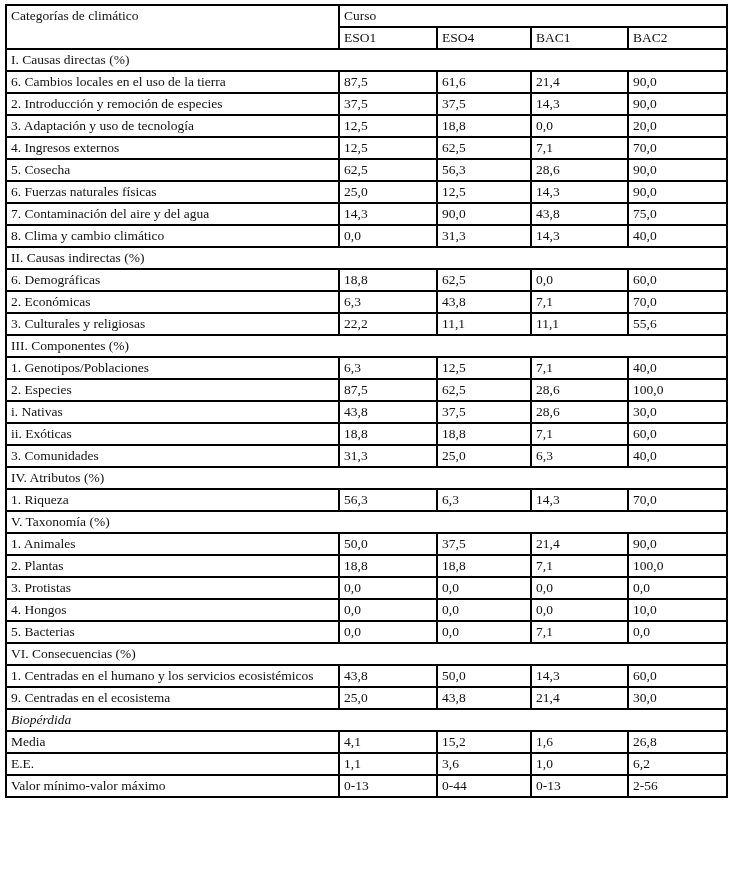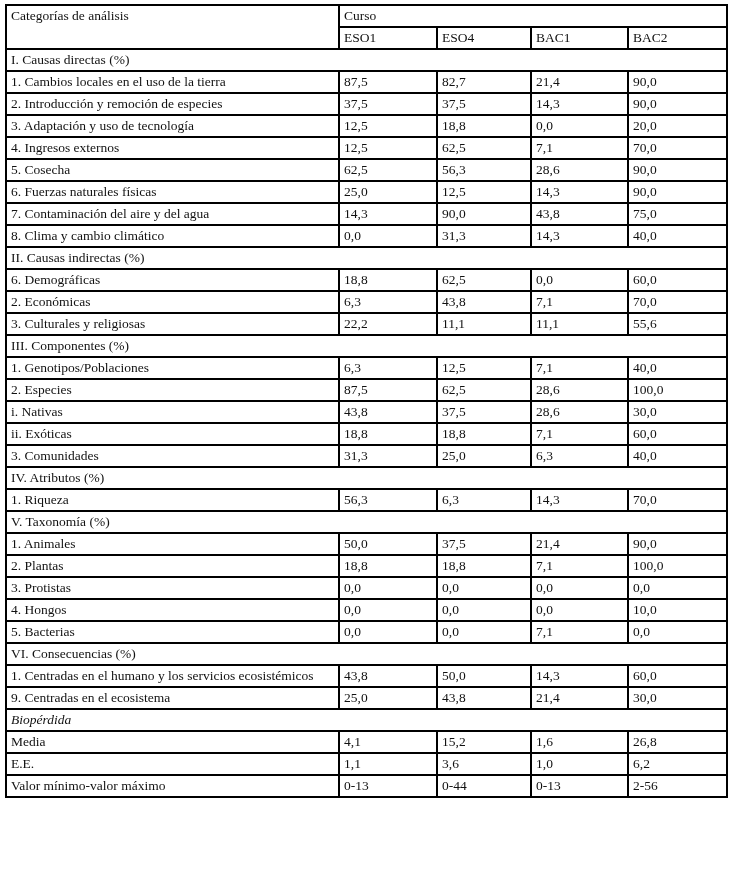--- a/index.html
+++ b/index.html
@@ -40,38 +40,38 @@
 <table class="main">
   <colgroup>
       <col class="c0">
       <col class="c1">
       <col class="c2">
       <col class="c3">
       <col class="c4">
     </colgroup>
   <tbody>
     <tr>
-      <td rowspan="2" style="vertical-align:top;">Categorías de análisis</td>
+      <td rowspan="2" style="vertical-align:top;">Categorías de climático</td>
       <td colspan="4">Curso</td>
     </tr>
     <tr>
       <td>ESO1</td>
       <td>ESO4</td>
       <td>BAC1</td>
       <td>BAC2</td>
     </tr>
   </tbody>
   <tbody id="body-rows">
       <tr>
         <td colspan="5" class="sec">I. Causas directas (%)</td>
       </tr>
       <tr>
-        <td class="ind1">1. Cambios locales en el uso de la tierra</td>
+        <td class="ind1">6. Cambios locales en el uso de la tierra</td>
         <td>87,5</td>
-        <td>82,7</td>
+        <td>61,6</td>
         <td>21,4</td>
         <td>90,0</td>
       </tr>
       <tr>
         <td class="ind1">2. Introducción y remoción de especies</td>
         <td>37,5</td>
         <td>37,5</td>
         <td>14,3</td>
         <td>90,0</td>
       </tr>

